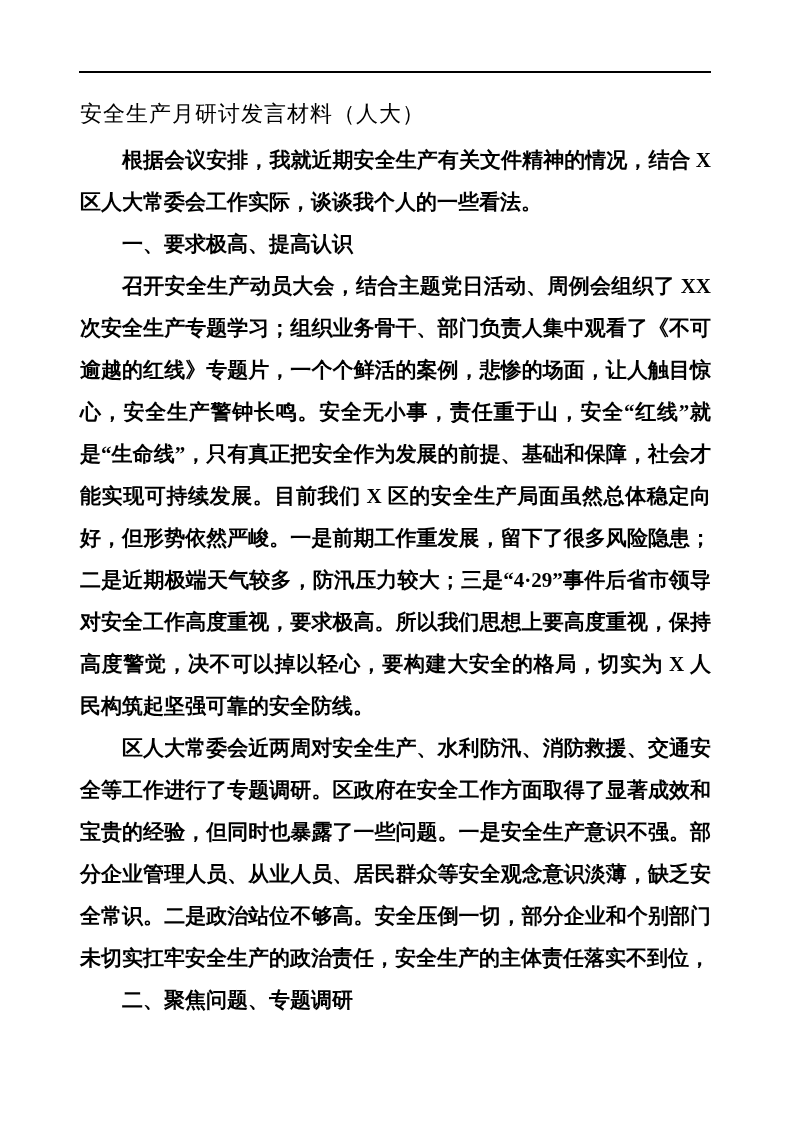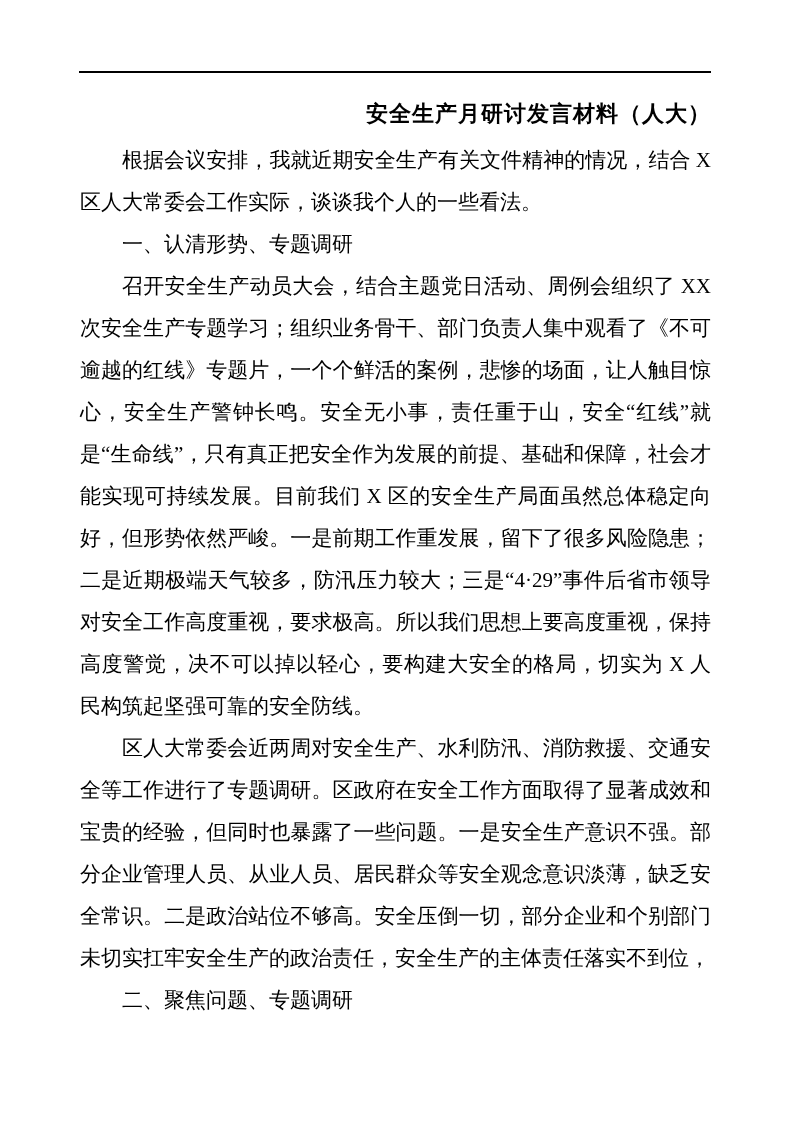--- a/index.html
+++ b/index.html
@@ -25,53 +25,54 @@
     left: 79px;
     width: 632px;
     height: 0;
     border-top: 2px solid #000000;
   }
   .doc-title {
     position: absolute;
     top: 97px;
     left: 80px;
     width: 631px;
-    text-align: right;
+    text-align: left;
     font-size: 22px;
-    font-weight: bold;
+    font-weight: normal;
     line-height: 34px;
     letter-spacing: 1px;
     white-space: nowrap;
   }
   .doc-body {
     position: absolute;
     top: 139px;
     left: 80px;
     width: 631px;
   }
   .doc-body p {
     font-size: 21px;
     line-height: 42px;
     text-align: justify;
     text-justify: inter-character;
     text-indent: 2em;
     margin: 0;
     word-break: break-all;
+    font-weight: bold;
   }
 </style>
 </head>
 <body>
 
 <div class="page">
 
   <div class="header-rule"></div>
 
   <h1 class="doc-title">安全生产月研讨发言材料（人大）</h1>
 
   <div class="doc-body">
     <p>根据会议安排，我就近期安全生产有关文件精神的情况，结合 X 区人大常委会工作实际，谈谈我个人的一些看法。</p>
-    <p>一、认清形势、专题调研</p>
+    <p>一、要求极高、提高认识</p>
     <p>召开安全生产动员大会，结合主题党日活动、周例会组织了 XX 次安全生产专题学习；组织业务骨干、部门负责人集中观看了《不可逾越的红线》专题片，一个个鲜活的案例，悲惨的场面，让人触目惊心，安全生产警钟长鸣。安全无小事，责任重于山，安全“红线”就是“生命线”，只有真正把安全作为发展的前提、基础和保障，社会才能实现可持续发展。目前我们 X 区的安全生产局面虽然总体稳定向好，但形势依然严峻。一是前期工作重发展，留下了很多风险隐患；二是近期极端天气较多，防汛压力较大；三是“4·29”事件后省市领导对安全工作高度重视，要求极高。所以我们思想上要高度重视，保持高度警觉，决不可以掉以轻心，要构建大安全的格局，切实为 X 人民构筑起坚强可靠的安全防线。</p>
     <p>区人大常委会近两周对安全生产、水利防汛、消防救援、交通安全等工作进行了专题调研。区政府在安全工作方面取得了显著成效和宝贵的经验，但同时也暴露了一些问题。一是安全生产意识不强。部分企业管理人员、从业人员、居民群众等安全观念意识淡薄，缺乏安全常识。二是政治站位不够高。安全压倒一切，部分企业和个别部门未切实扛牢安全生产的政治责任，安全生产的主体责任落实不到位，</p>
     <p>二、聚焦问题、专题调研</p>
   </div>
 
 </div>
 
 </body></html>

